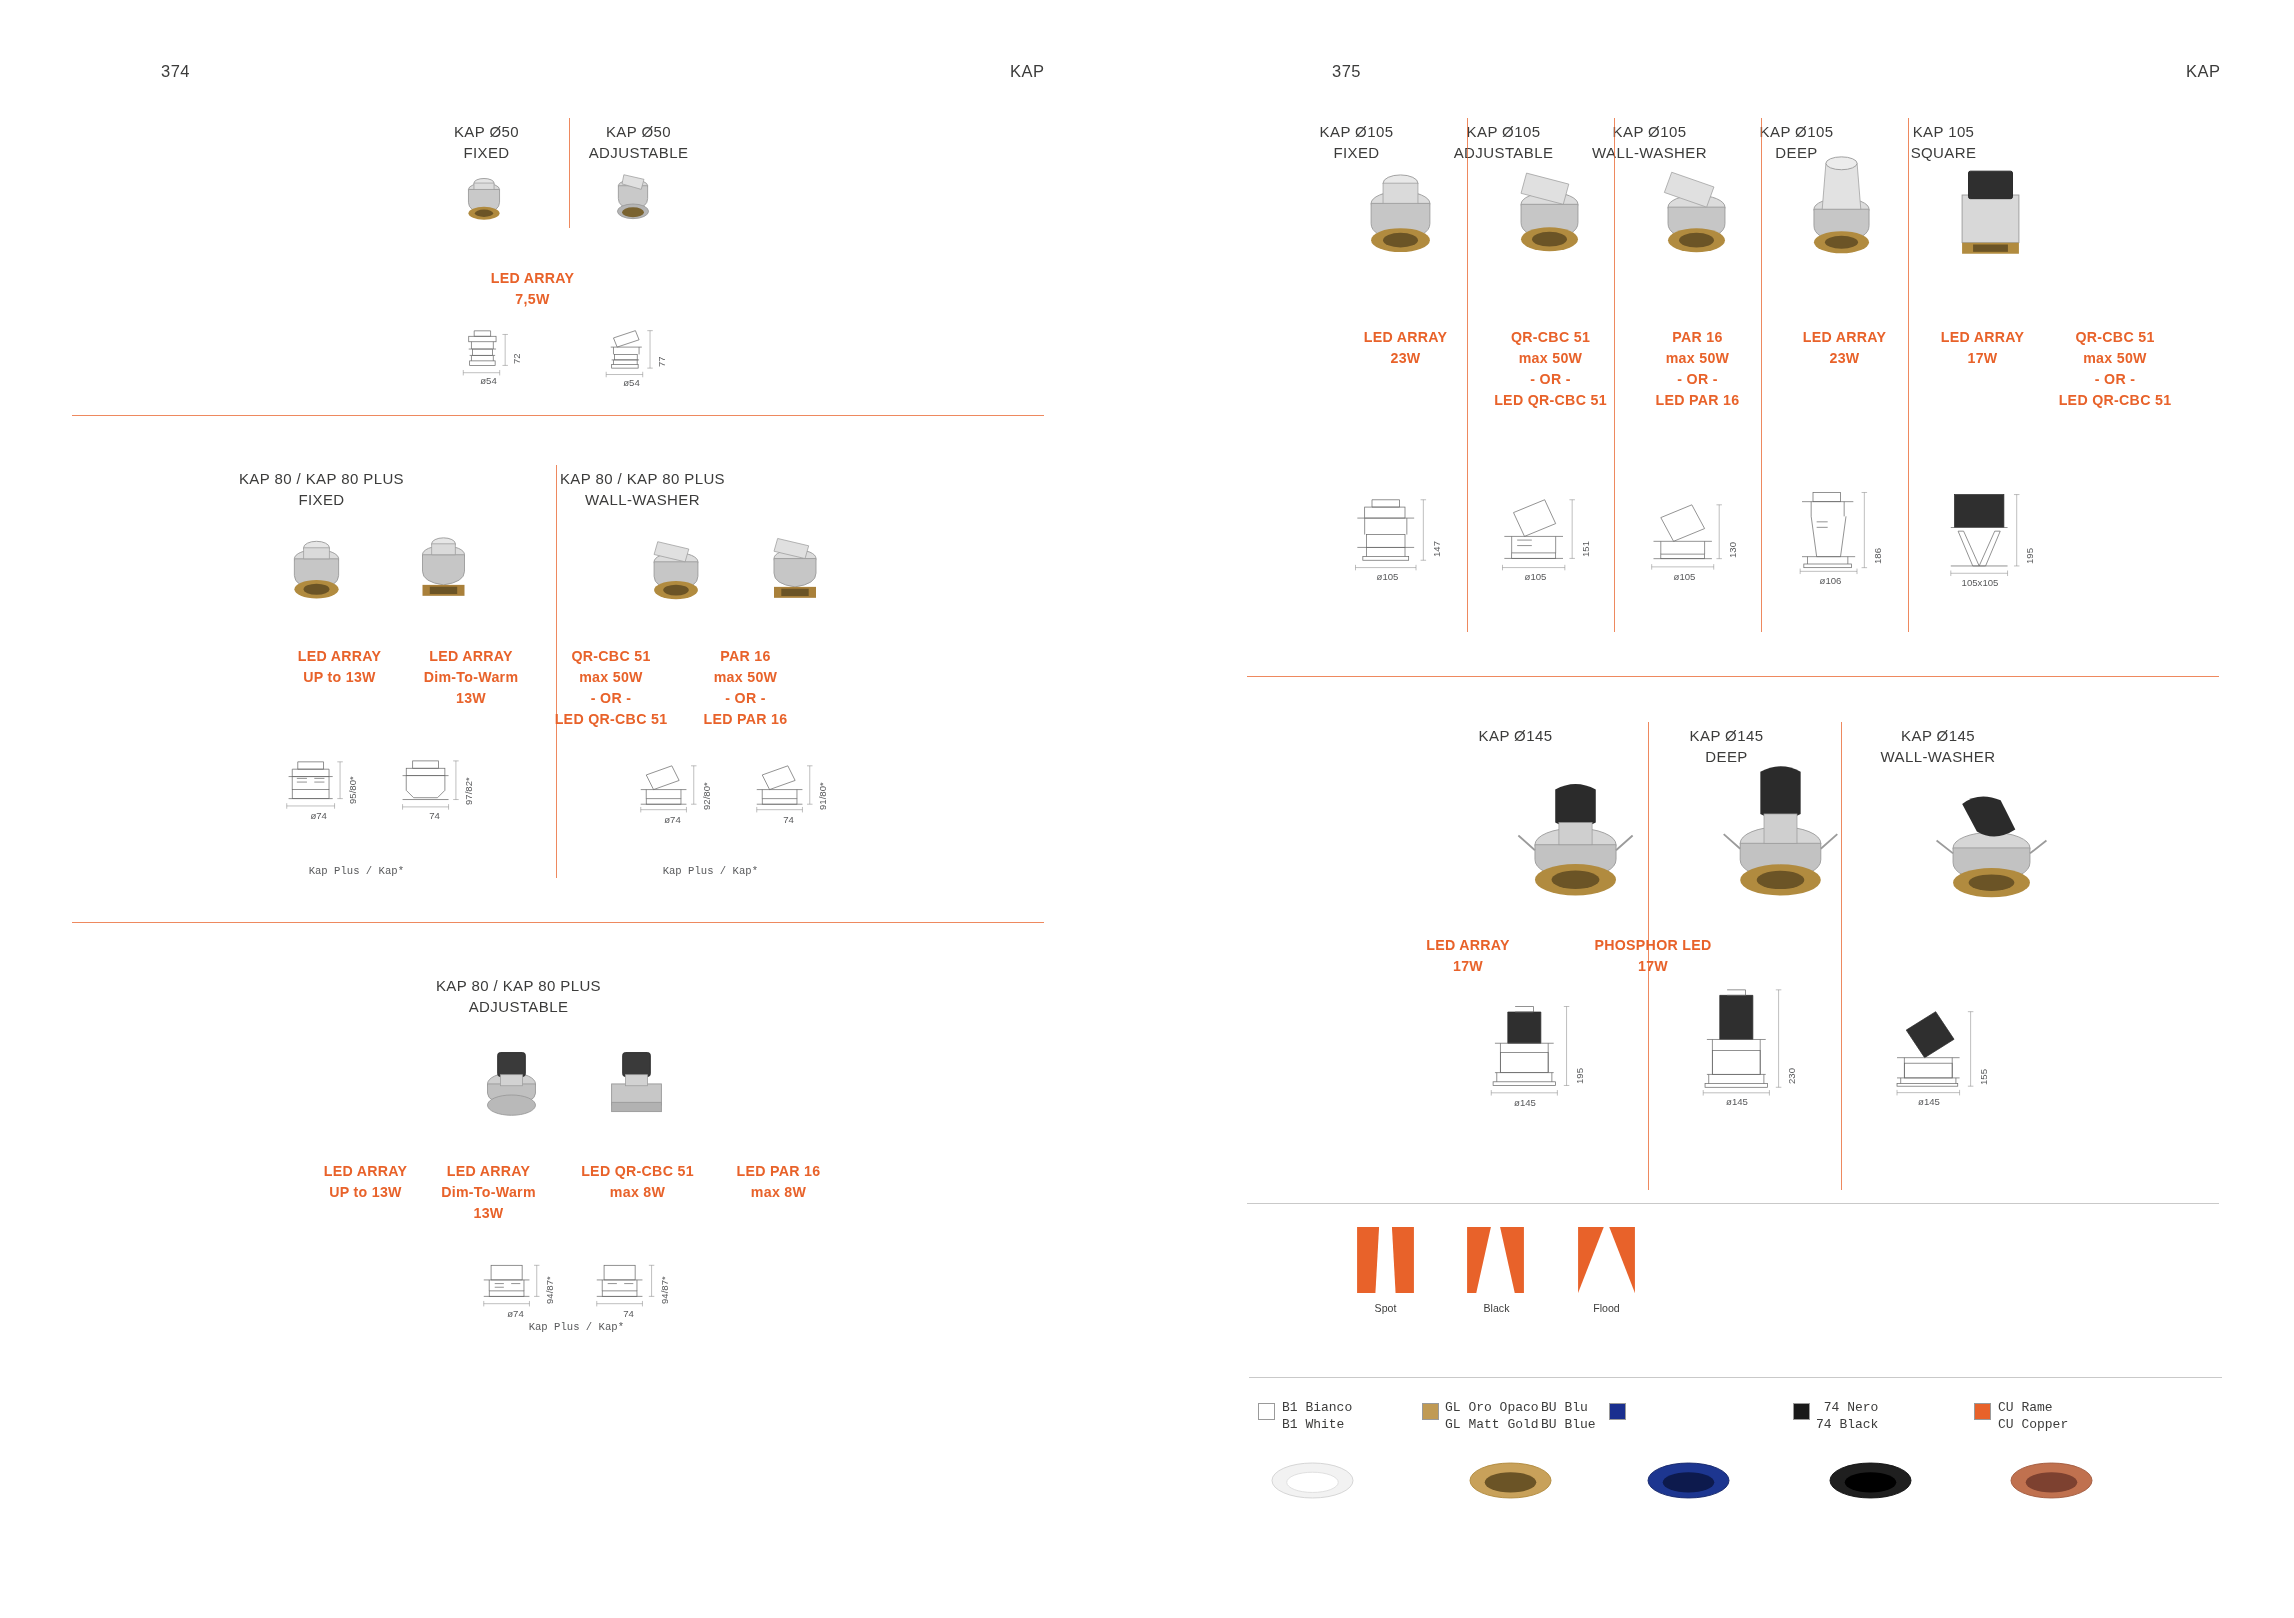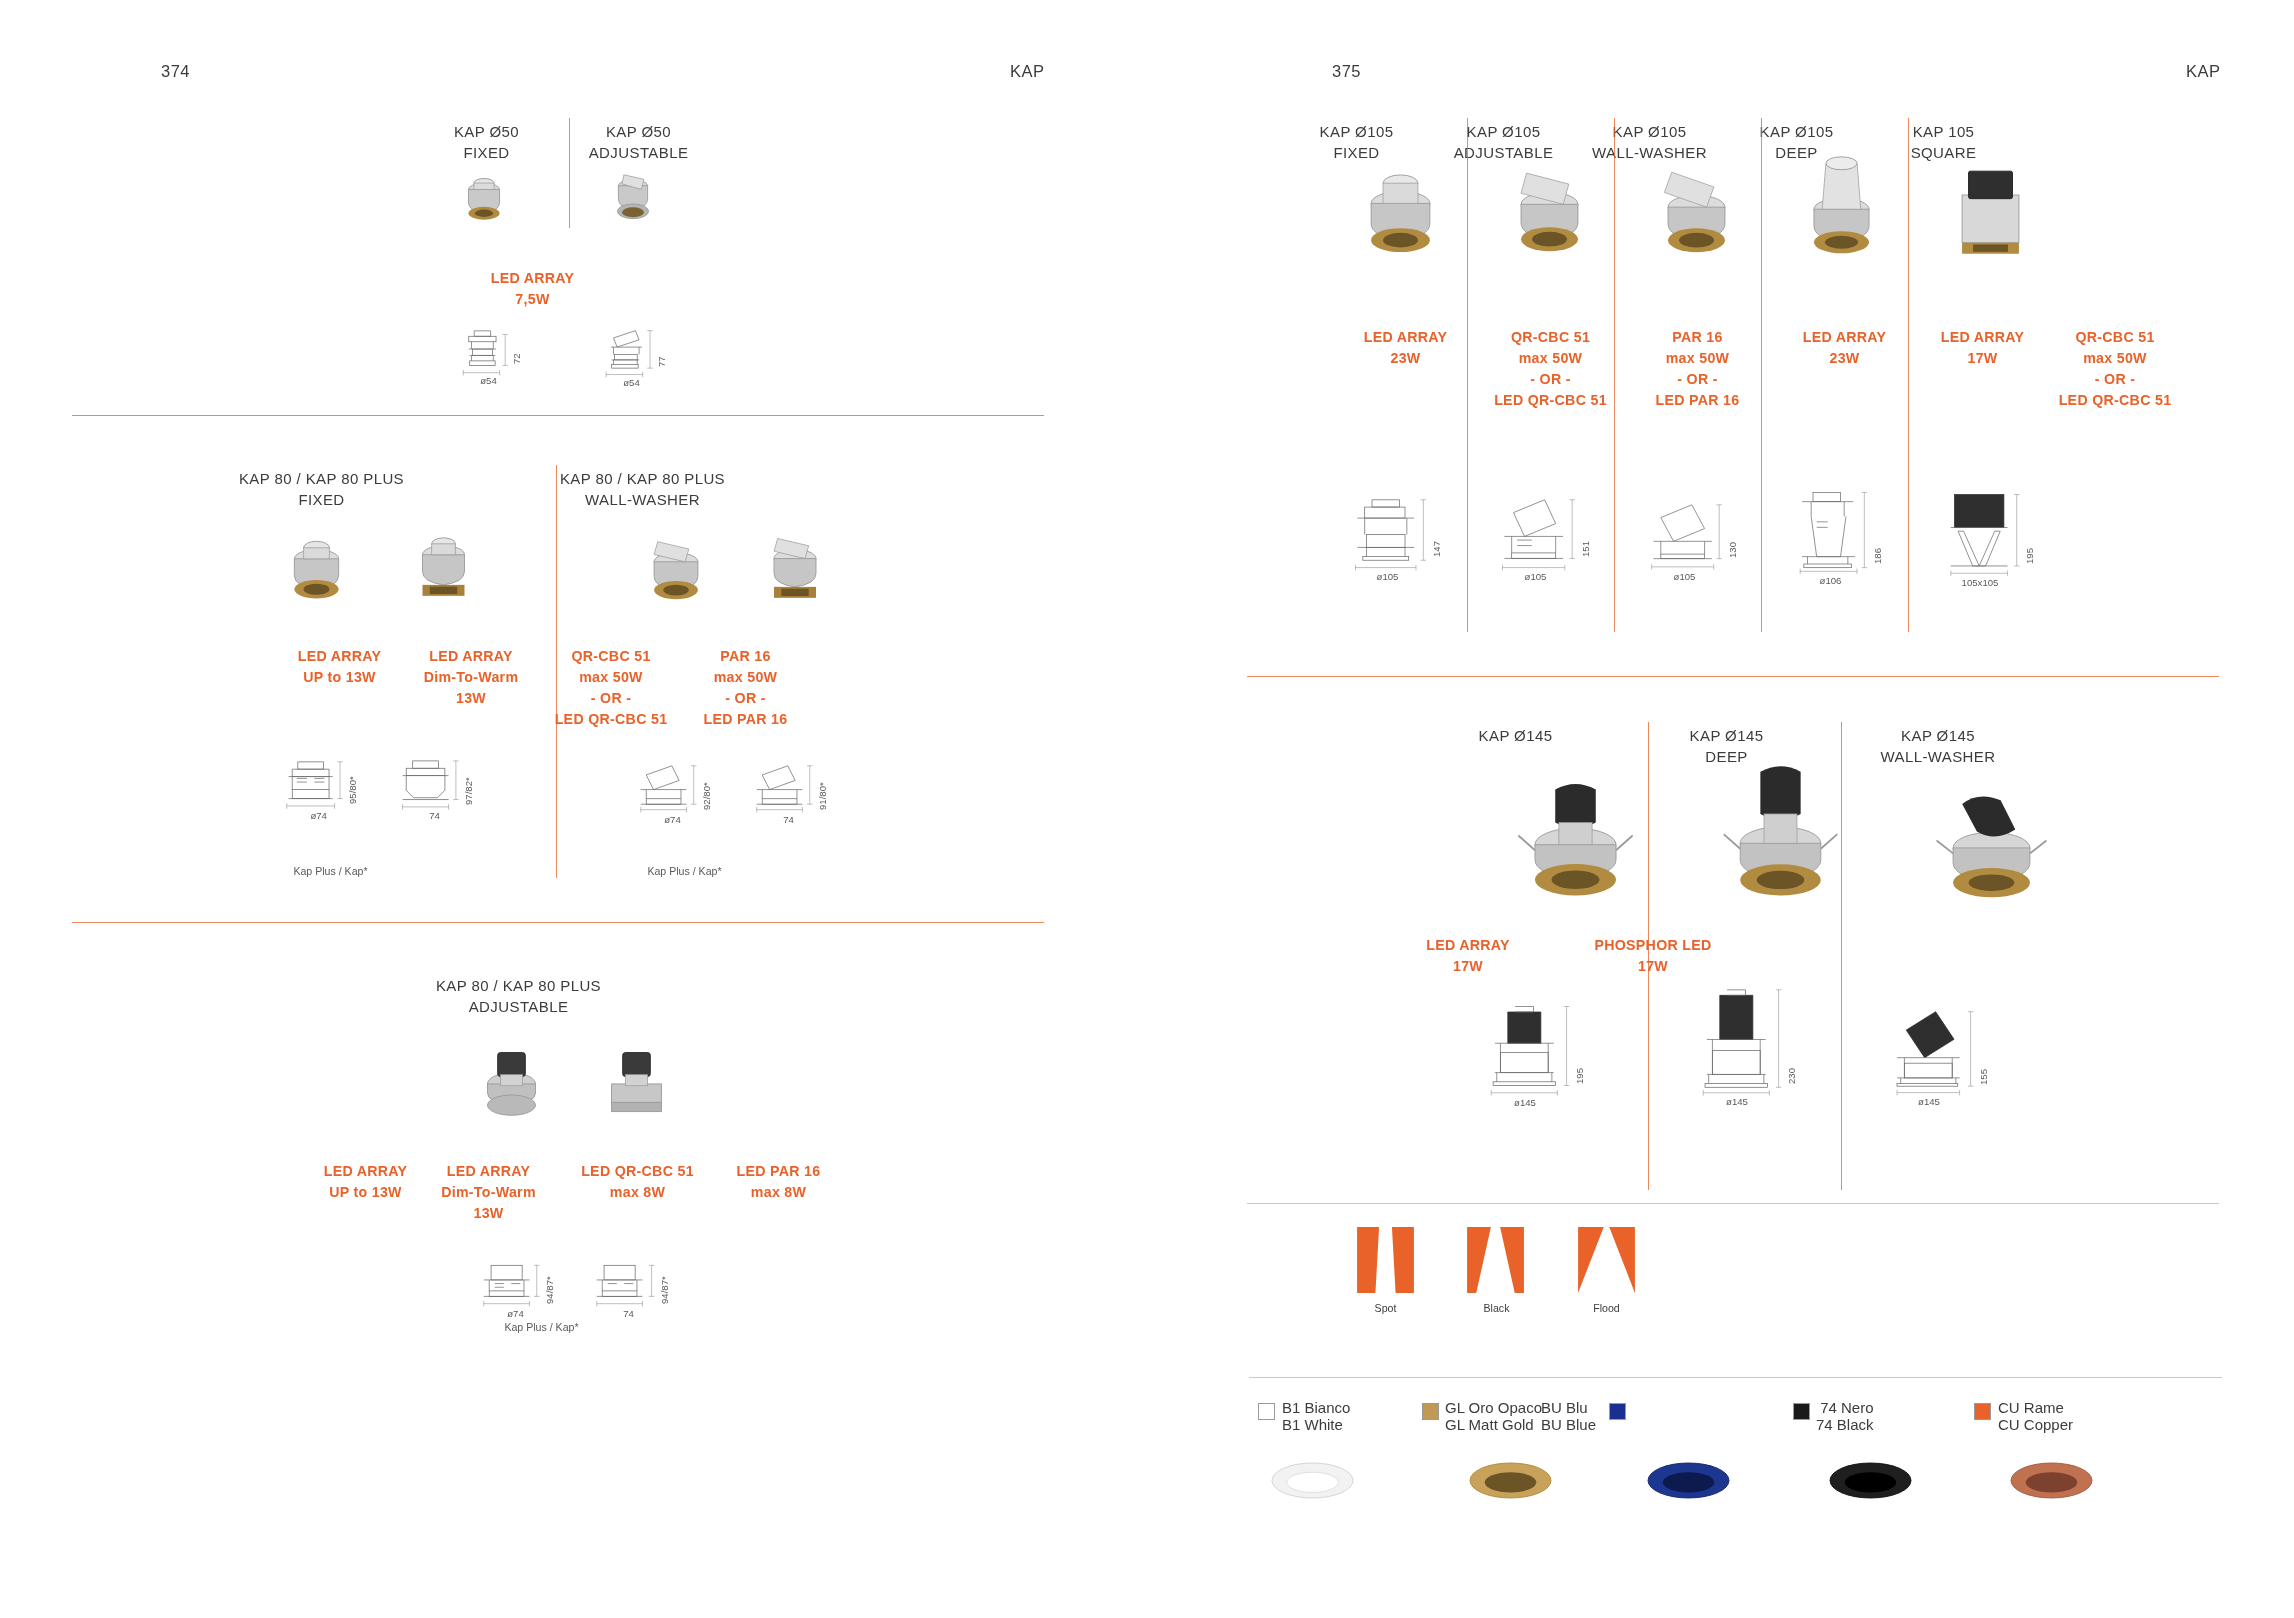--- a/index.html
+++ b/index.html
@@ -7,25 +7,25 @@
   .page{position:absolute;top:0;width:1147px;height:1619px;}
   .page.left{left:0;}
   .page.right{left:1148px;}
   .pg-num{position:absolute;font-size:16.5px;color:#3c3c3b;letter-spacing:0.5px;}
   .pg-tag{position:absolute;font-size:16.5px;color:#3c3c3b;letter-spacing:0.5px;}
   .ttl{position:absolute;text-align:center;font-size:15px;line-height:21px;color:#3c3c3b;letter-spacing:0.4px;}
   .src{position:absolute;text-align:center;font-size:14.2px;line-height:21px;color:#e8622a;font-weight:bold;letter-spacing:0.3px;}
   .hr{position:absolute;height:0.9px;background:#e8622a;opacity:.75;}
   .vr{position:absolute;width:0.9px;background:#e8622a;opacity:.75;}
   .hr-g{position:absolute;height:0.9px;background:#c9c9c9;}
-  .cap{position:absolute;font-size:10.6px;color:#58595b;text-align:center;}
+  .cap{position:absolute;font-size:10.6px;color:#58595b;text-align:right;font-family:Liberation Mono, monospace;}
   .dimtxt{position:absolute;font-size:9.6px;color:#58595b;}
   .dimtxt.vert{transform-origin:0 0;transform:rotate(-90deg);}
   .beam-lbl{position:absolute;font-size:10.6px;color:#3c3c3b;text-align:center;width:83px;}
-  .fin-lbl{position:absolute;font-size:15px;line-height:16.5px;color:#3c3c3b;}
+  .fin-lbl{position:absolute;font-size:13px;line-height:16.5px;color:#3c3c3b;font-family:Liberation Mono, monospace;}
   .sw{position:absolute;width:14.7px;height:14.7px;border:0.9px solid #9a9a9a;}
   .prod,.tech{position:absolute;}
   svg{display:block;overflow:visible;}
 </style>
 </head>
 <body>
 
 <div class="page left">
 
   <div class="pg-num" style="left:161px;top:62px;">374</div>

